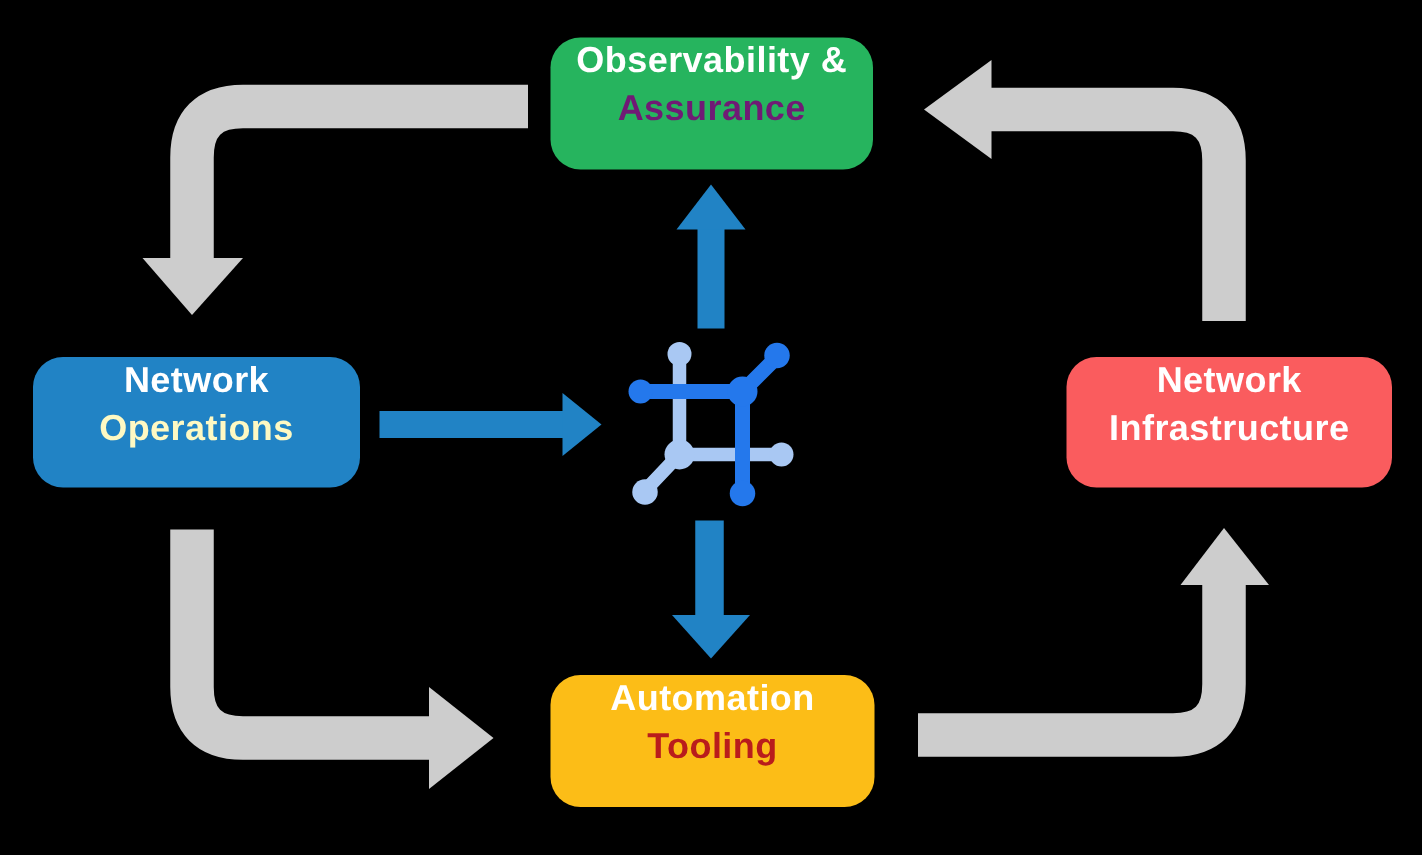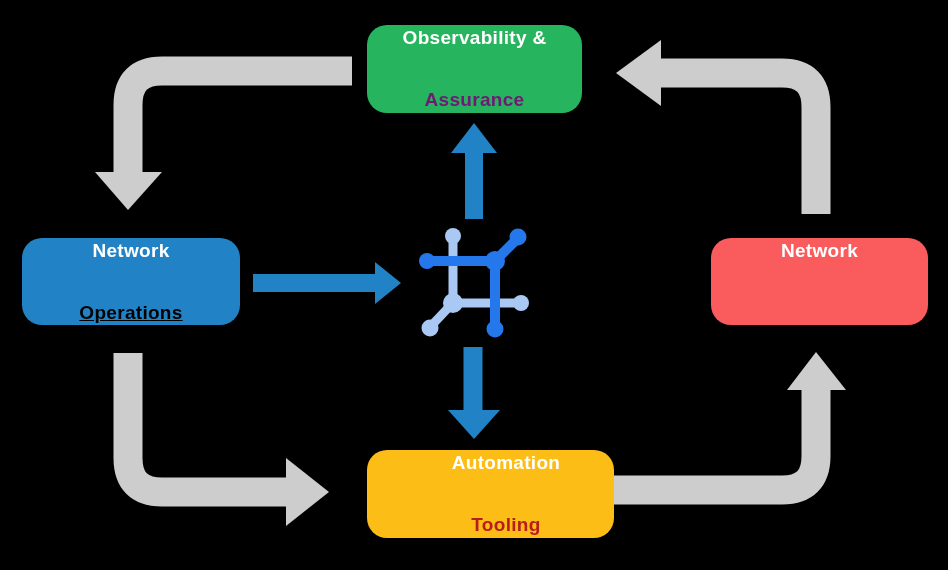--- a/index.html
+++ b/index.html
@@ -22,24 +22,23 @@
   }
   .node {
     position: absolute;
     display: flex;
     flex-direction: column;
     align-items: center;
     justify-content: flex-start;
     border-radius: 20px;
     text-align: center;
     line-height: 1.35;
-    font-size: 19px;
+    font-size: 24px;
     font-weight: 600;
     letter-spacing: 0.3px;
-    gap: 36px;
   }
   .node span { display: block; }
   #node-observability   { left: 367px; top: 25px;  width: 215px; height: 88px; }
   #node-operations      { left: 22px;  top: 238px; width: 218px; height: 87px; }
   #node-infrastructure  { left: 711px; top: 238px; width: 217px; height: 87px; }
   #node-automation      { left: 367px; top: 450px; width: 216px; height: 88px; }
 </style>
 </head>
 <body>
 
@@ -102,25 +101,26 @@
     </g>
   </svg>
 
   <div class="node" id="node-observability" style="background: rgb(38, 180, 94);">
     <span style="color: rgb(255, 255, 255);">Observability &amp;</span>
     <span style="color: #701a75;">Assurance</span>
   </div>
 
   <div class="node" id="node-operations" style="background: rgb(33, 131, 197);">
     <span style="color: rgb(255, 255, 255);">Network</span>
-    <span style="color: #000000; text-decoration: underline;">Operations</span>
+    <span style="color: #fef9c3;">Operations</span>
   </div>
 
   <div class="node" id="node-infrastructure" style="background: rgb(250, 92, 94);">
     <span style="color: rgb(255, 255, 255);">Network</span>
+    <span style="color: rgb(255, 255, 255);">Infrastructure</span>
   </div>
 
-  <div class="node" id="node-automation" style="background: rgb(252, 189, 23); padding-left: 31px;">
+  <div class="node" id="node-automation" style="background: rgb(252, 189, 23);">
     <span style="color: rgb(255, 255, 255);">Automation</span>
     <span style="color: #b91c1c;">Tooling</span>
   </div>
 
 </div>
 
 </body></html>

